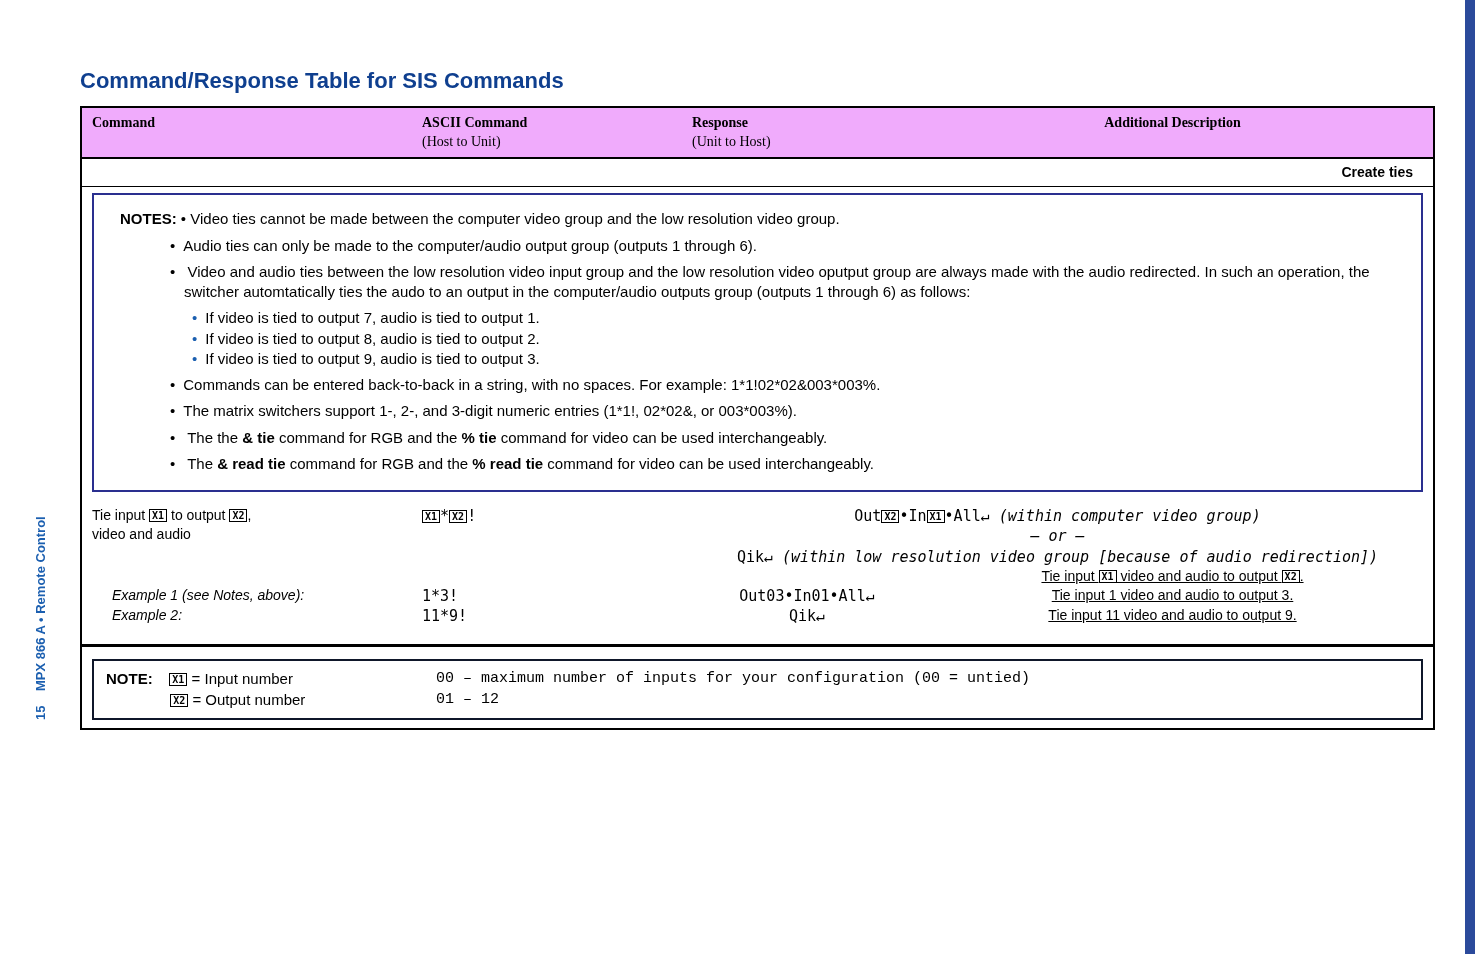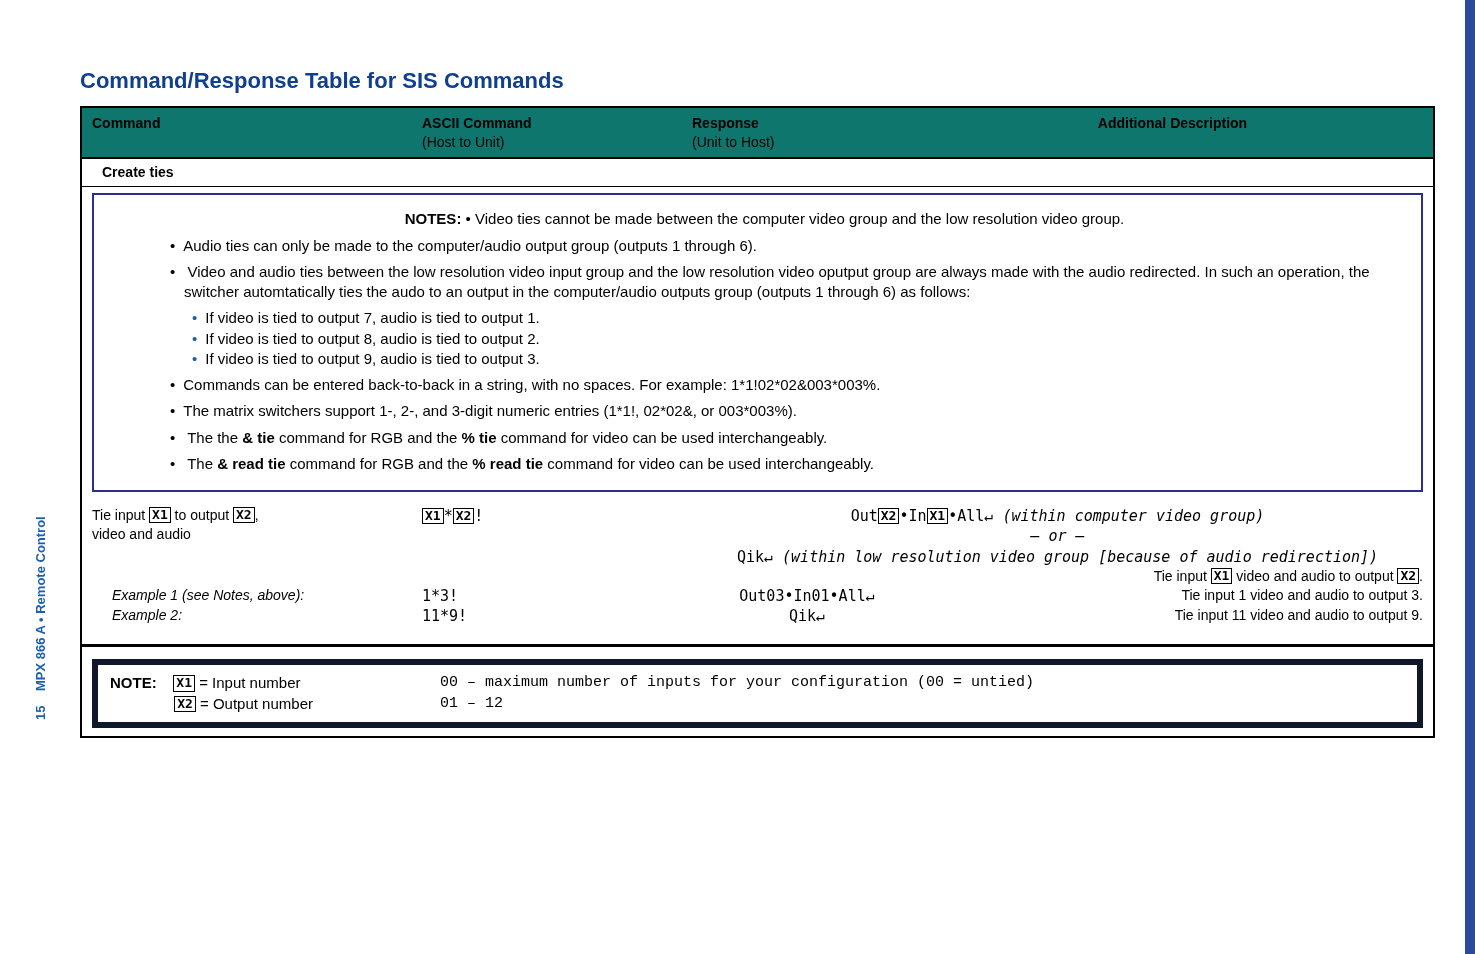--- a/index.html
+++ b/index.html
@@ -36,77 +36,79 @@
   }
   .table {
     border: 2px solid #000;
     background: #fff;
   }
   .header-row {
     display: flex;
     border-bottom: 2px solid #000;
     font-weight: bold;
     padding: 6px 10px;
-    background: #0f766e;
+    background: #f0abfc;
+    font-family: Liberation Serif, serif;
   }
   .col-cmd   { flex: 0 0 330px; }
   .col-ascii { flex: 0 0 270px; }
   .col-resp  { flex: 0 0 230px; }
   .col-desc  { flex: 1; text-align: center; }
   .sublabel { font-weight: normal; display:block; }
   .subsection-title {
     font-weight: bold;
     padding: 4px 20px;
     border-bottom: 1px solid #000;
+    text-align: right;
   }
   .notes-box {
     border: 2px solid #2a2f8f;
     margin: 6px 10px;
     padding: 8px 12px 10px 12px;
     font-size: 15px;
   }
   .notes-box .notes-label { font-weight: bold; }
   .notes-box ul.top { margin: 0; padding-left: 12px; list-style: none; }
   .notes-box ul.top > li { margin: 6px 0; padding-left: 66px; text-indent: -14px; }
   .notes-box ul.top > li::before { content: "•"; margin-right: 8px; }
-  .notes-box ul.top > li.first { padding-left: 16px; text-align: center; }
+  .notes-box ul.top > li.first { padding-left: 16px; }
   .notes-box ul.top > li.first::before { content: ""; margin:0; }
   .subcols {
     display: flex;
     gap: 40px;
     margin-top: 6px;
     text-indent: 0;
     padding-left: 8px;
   }
   .subcols ul { margin:0; padding-left: 0; list-style:none; }
   .subcols li::before { content: "•"; color:#1b5fb0; margin-right: 8px; }
   .bold { font-weight: bold; }
   .body-row {
     display:flex;
     padding: 8px 10px 0 10px;
   }
   .body-row.tight { padding-top: 0; }
   .body-row .col-cmd { flex: 0 0 330px; padding-right:8px;}
   .body-row .col-ascii { flex: 0 0 270px; font-family: monospace; font-size:15px;}
   .body-row .col-resp { flex: 0 0 230px; font-family: monospace; font-size:15px;text-align:center;}
-  .body-row .col-desc { flex:1; text-align:right; }
+  .body-row .col-desc { flex:1; text-align:center;text-decoration:underline; }
   .italic { font-style: italic; }
   .varbox {
     display:inline-block;
     border:1px solid #000;
     padding: 0 2px;
     font-family: monospace;
-    font-size: 13px;
+    font-size: 10px;
     font-weight: bold;
     line-height: 1.1;
     vertical-align: 1px;
   }
   .divider-black { border-top:3px solid #000; margin-top:10px;}
   .legend-box {
-    border: 6px solid #0f172a;
+    border: 2px solid #0f172a;
     margin: 12px 10px 0 10px;
     padding: 8px 12px;
     font-size: 15px;
     display:flex;
   }
   .legend-col1 { flex:0 0 330px; }
   .legend-col2 { flex:1;font-family:Liberation Mono, monospace; }
   .mono { font-family: monospace; font-size:15px;}
   .right-bar {
     position:absolute;

